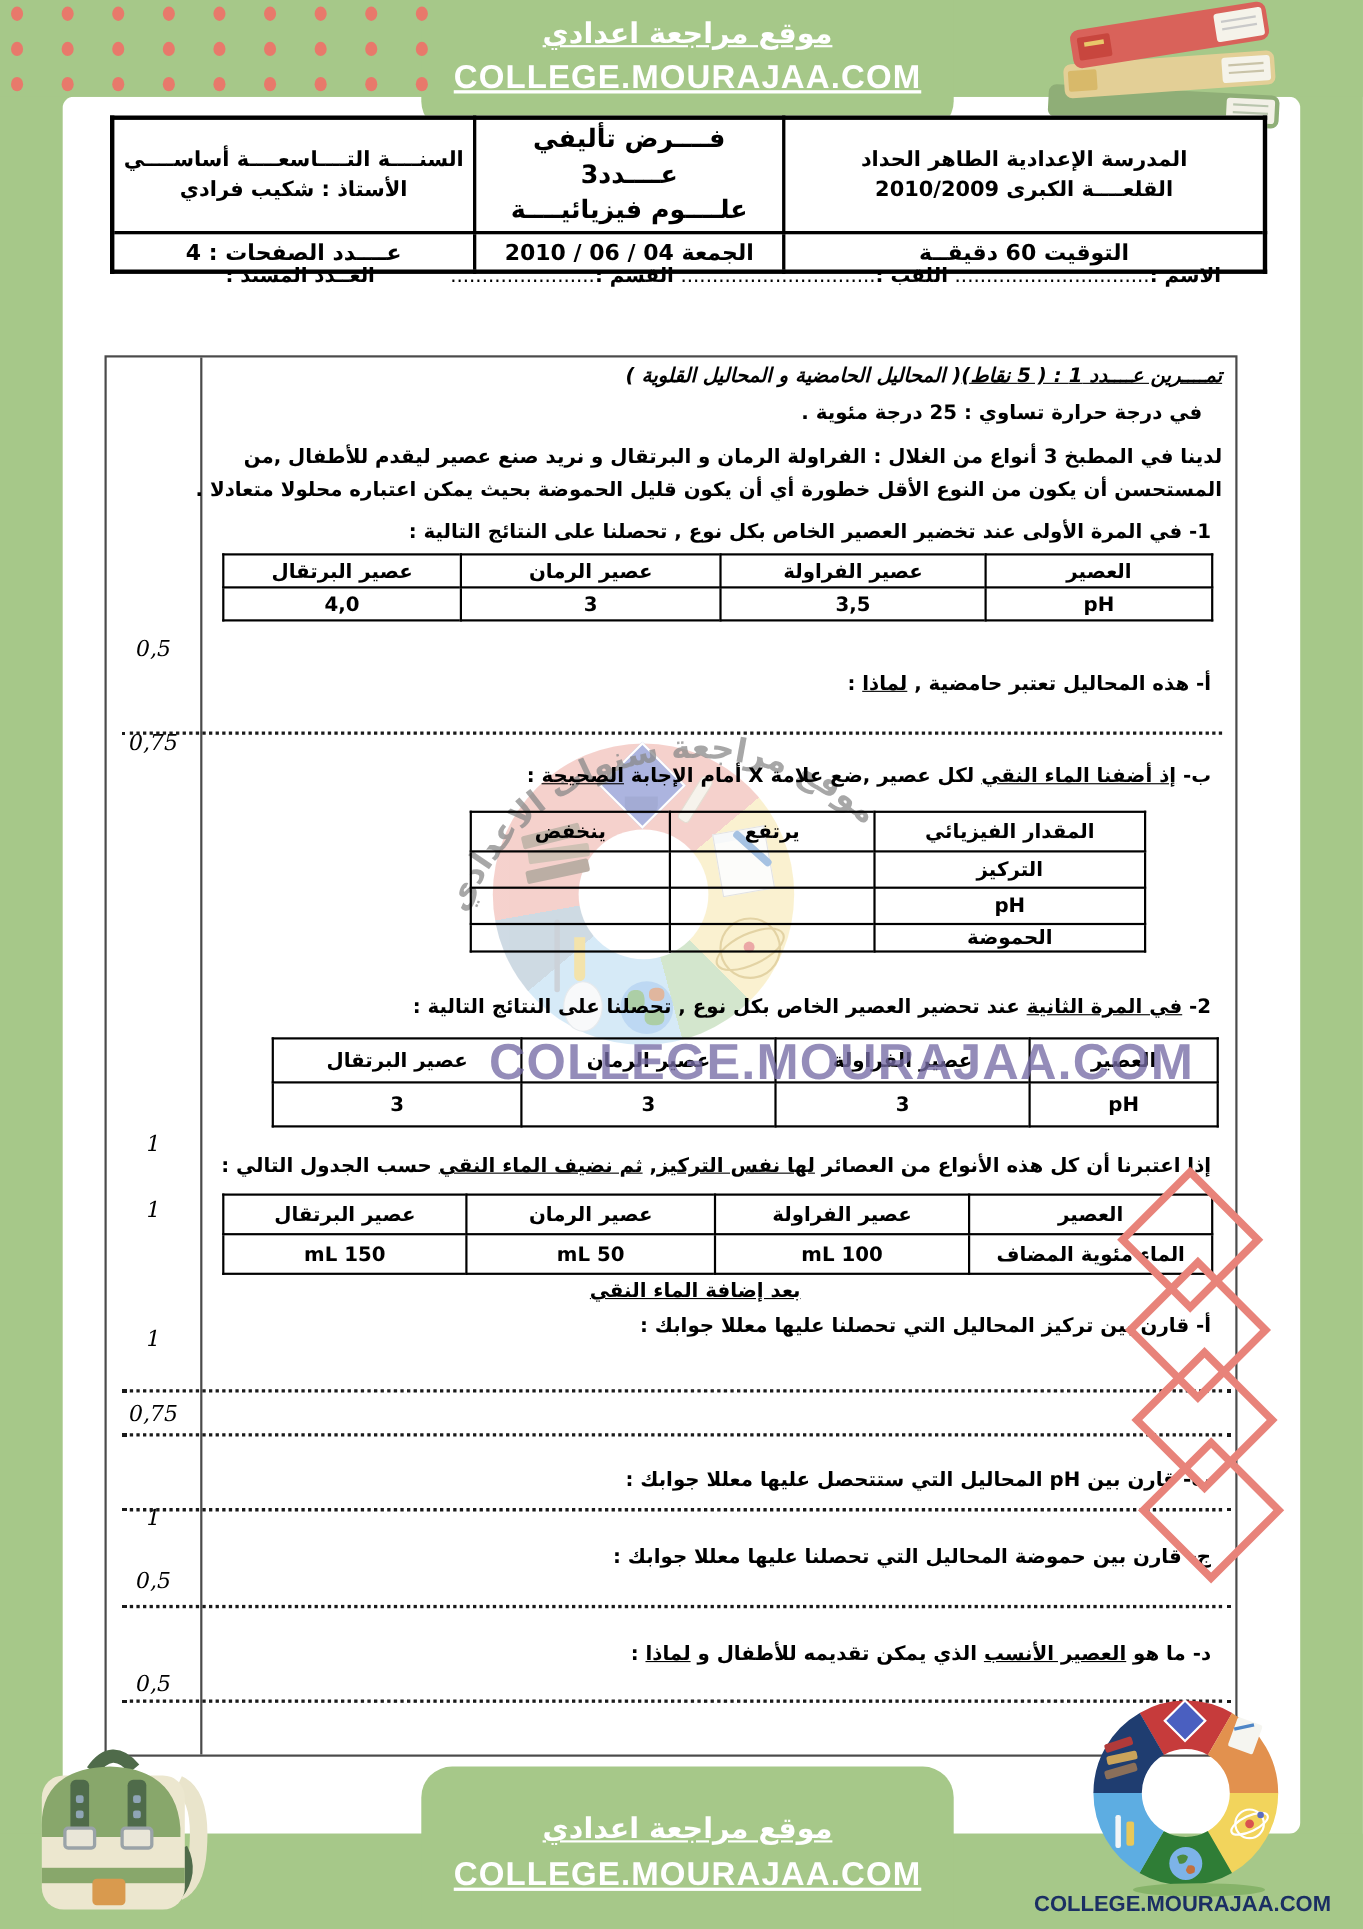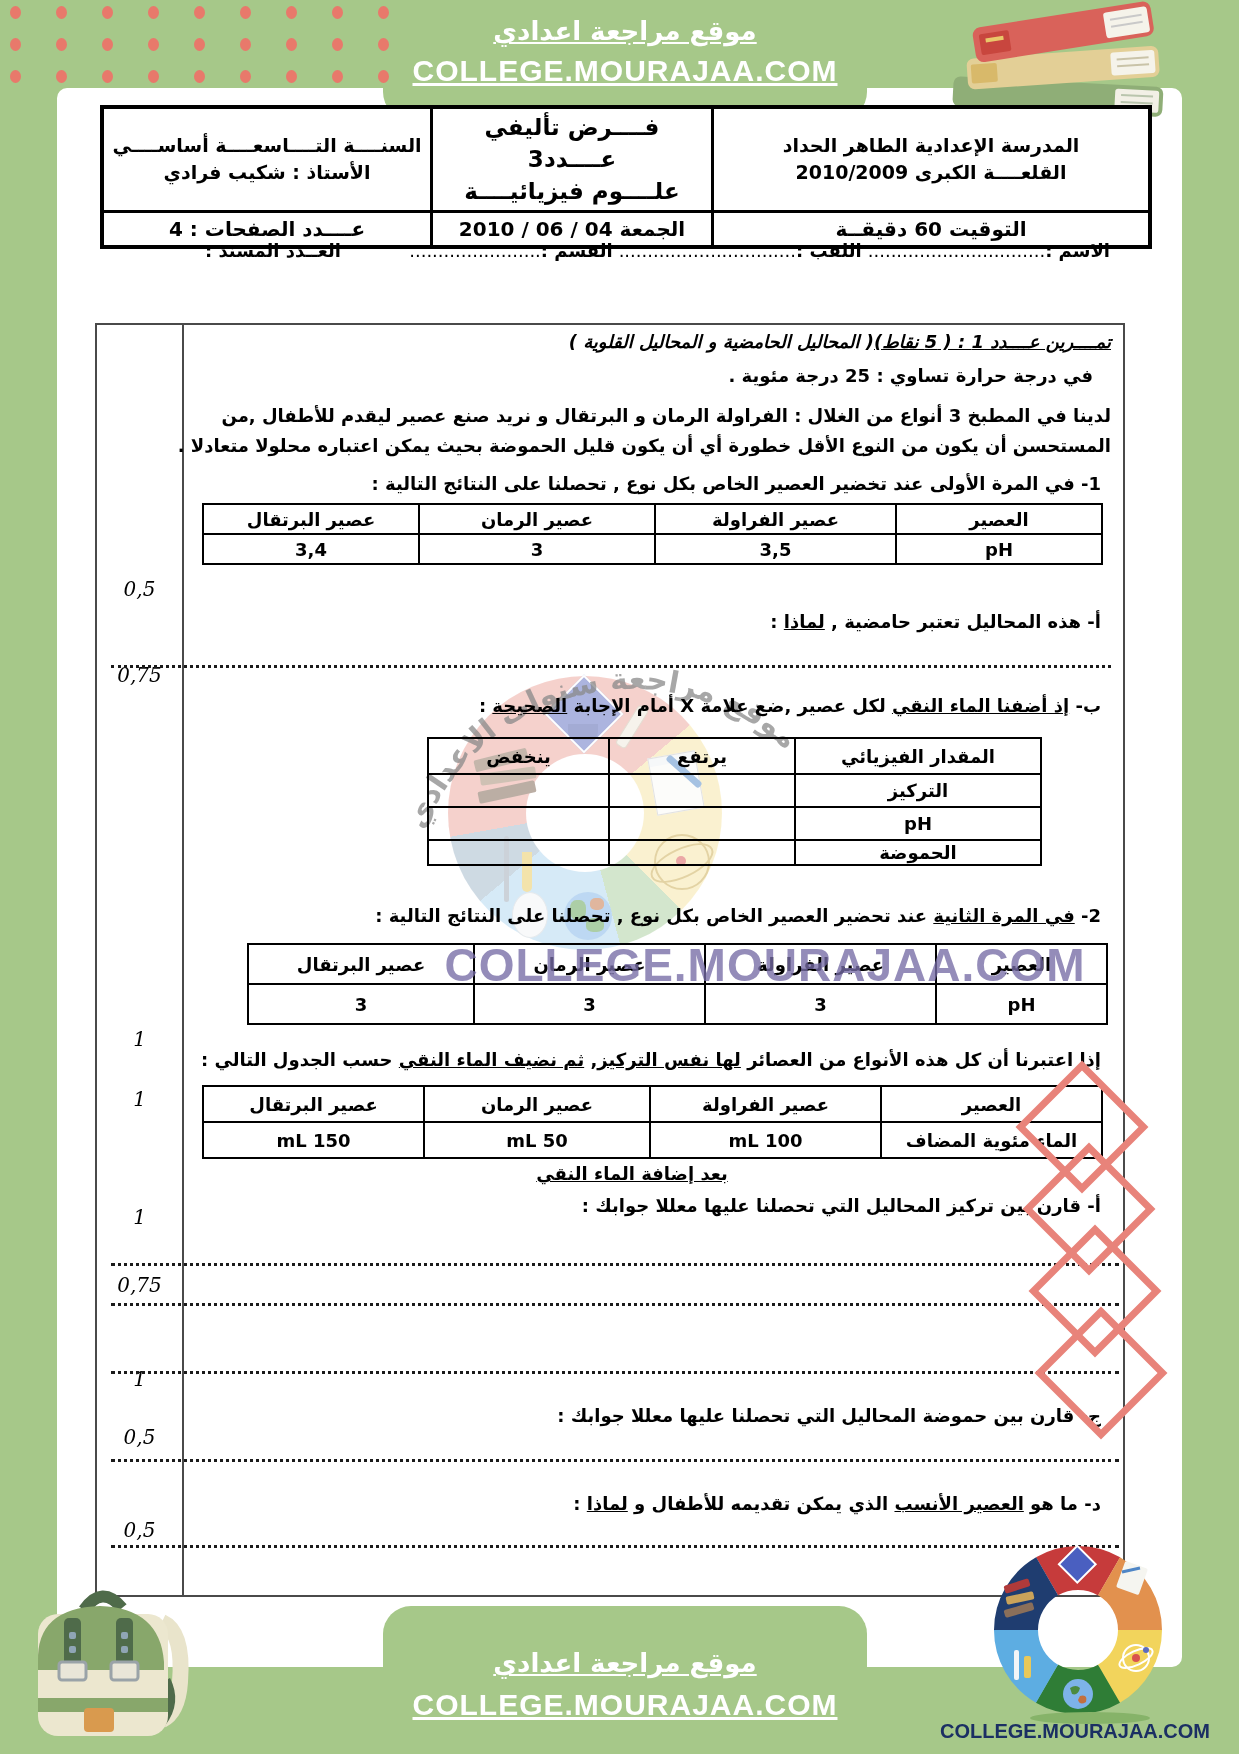--- a/index.html
+++ b/index.html
@@ -229,21 +229,21 @@
         <tr style="height:30px;">
       <td style="width:200px;">العصير</td>
       <td style="width:235px;">عصير الفراولة</td>
       <td style="width:230px;">عصير الرمان</td>
       <td style="width:210px;">عصير البرتقال</td>
     </tr>
     <tr style="height:30px;">
       <td>pH</td>
       <td>3,5</td>
       <td>3</td>
-      <td>3,4</td>
+      <td>4,0</td>
     </tr>
   </tbody>
     </table>
 
   <div class="txt" style="top:286px;right:22px;">
     <span>أ- هذه المحاليل تعتبر حامضية , </span><span class="u">لماذا</span><span> :</span>
   </div>
 
   <div class="dotline" style="top:340px;left:14px;width:1000px;"></div>
 
@@ -317,20 +317,21 @@
     </tr>
   </tbody>
     </table>
 
   <div class="txt" style="top:870px;right:22px;">أ- قارن بين تركيز المحاليل التي تحصلنا عليها معللا جوابك :</div>
 
   <div class="txt u" style="top:838px;left:85px;width:900px;text-align:center;">بعد إضافة الماء النقي</div>
   <div class="dotline" style="top:938px;left:14px;width:1008px;"></div>
   <div class="dotline" style="top:978px;left:14px;width:1008px;"></div>
 
+  <div class="txt" style="top:1010px;right:22px;">ب- قارن بين pH المحاليل التي ستتحصل عليها معللا جوابك :</div>
   <div class="dotline" style="top:1046px;left:14px;width:1008px;"></div>
 
   <div class="txt" style="top:1080px;right:22px;">ج- قارن بين حموضة المحاليل التي تحصلنا عليها  معللا جوابك :</div>
   <div class="dotline" style="top:1134px;left:14px;width:1008px;"></div>
 
   <div class="txt" style="top:1168px;right:22px;">
     <span>د- ما هو </span><span class="u">العصير الأنسب</span><span> الذي يمكن تقديمه للأطفال و </span><span class="u">لماذا</span><span> :</span>
   </div>
   <div class="dotline" style="top:1220px;left:14px;width:1008px;"></div>
 </div>

